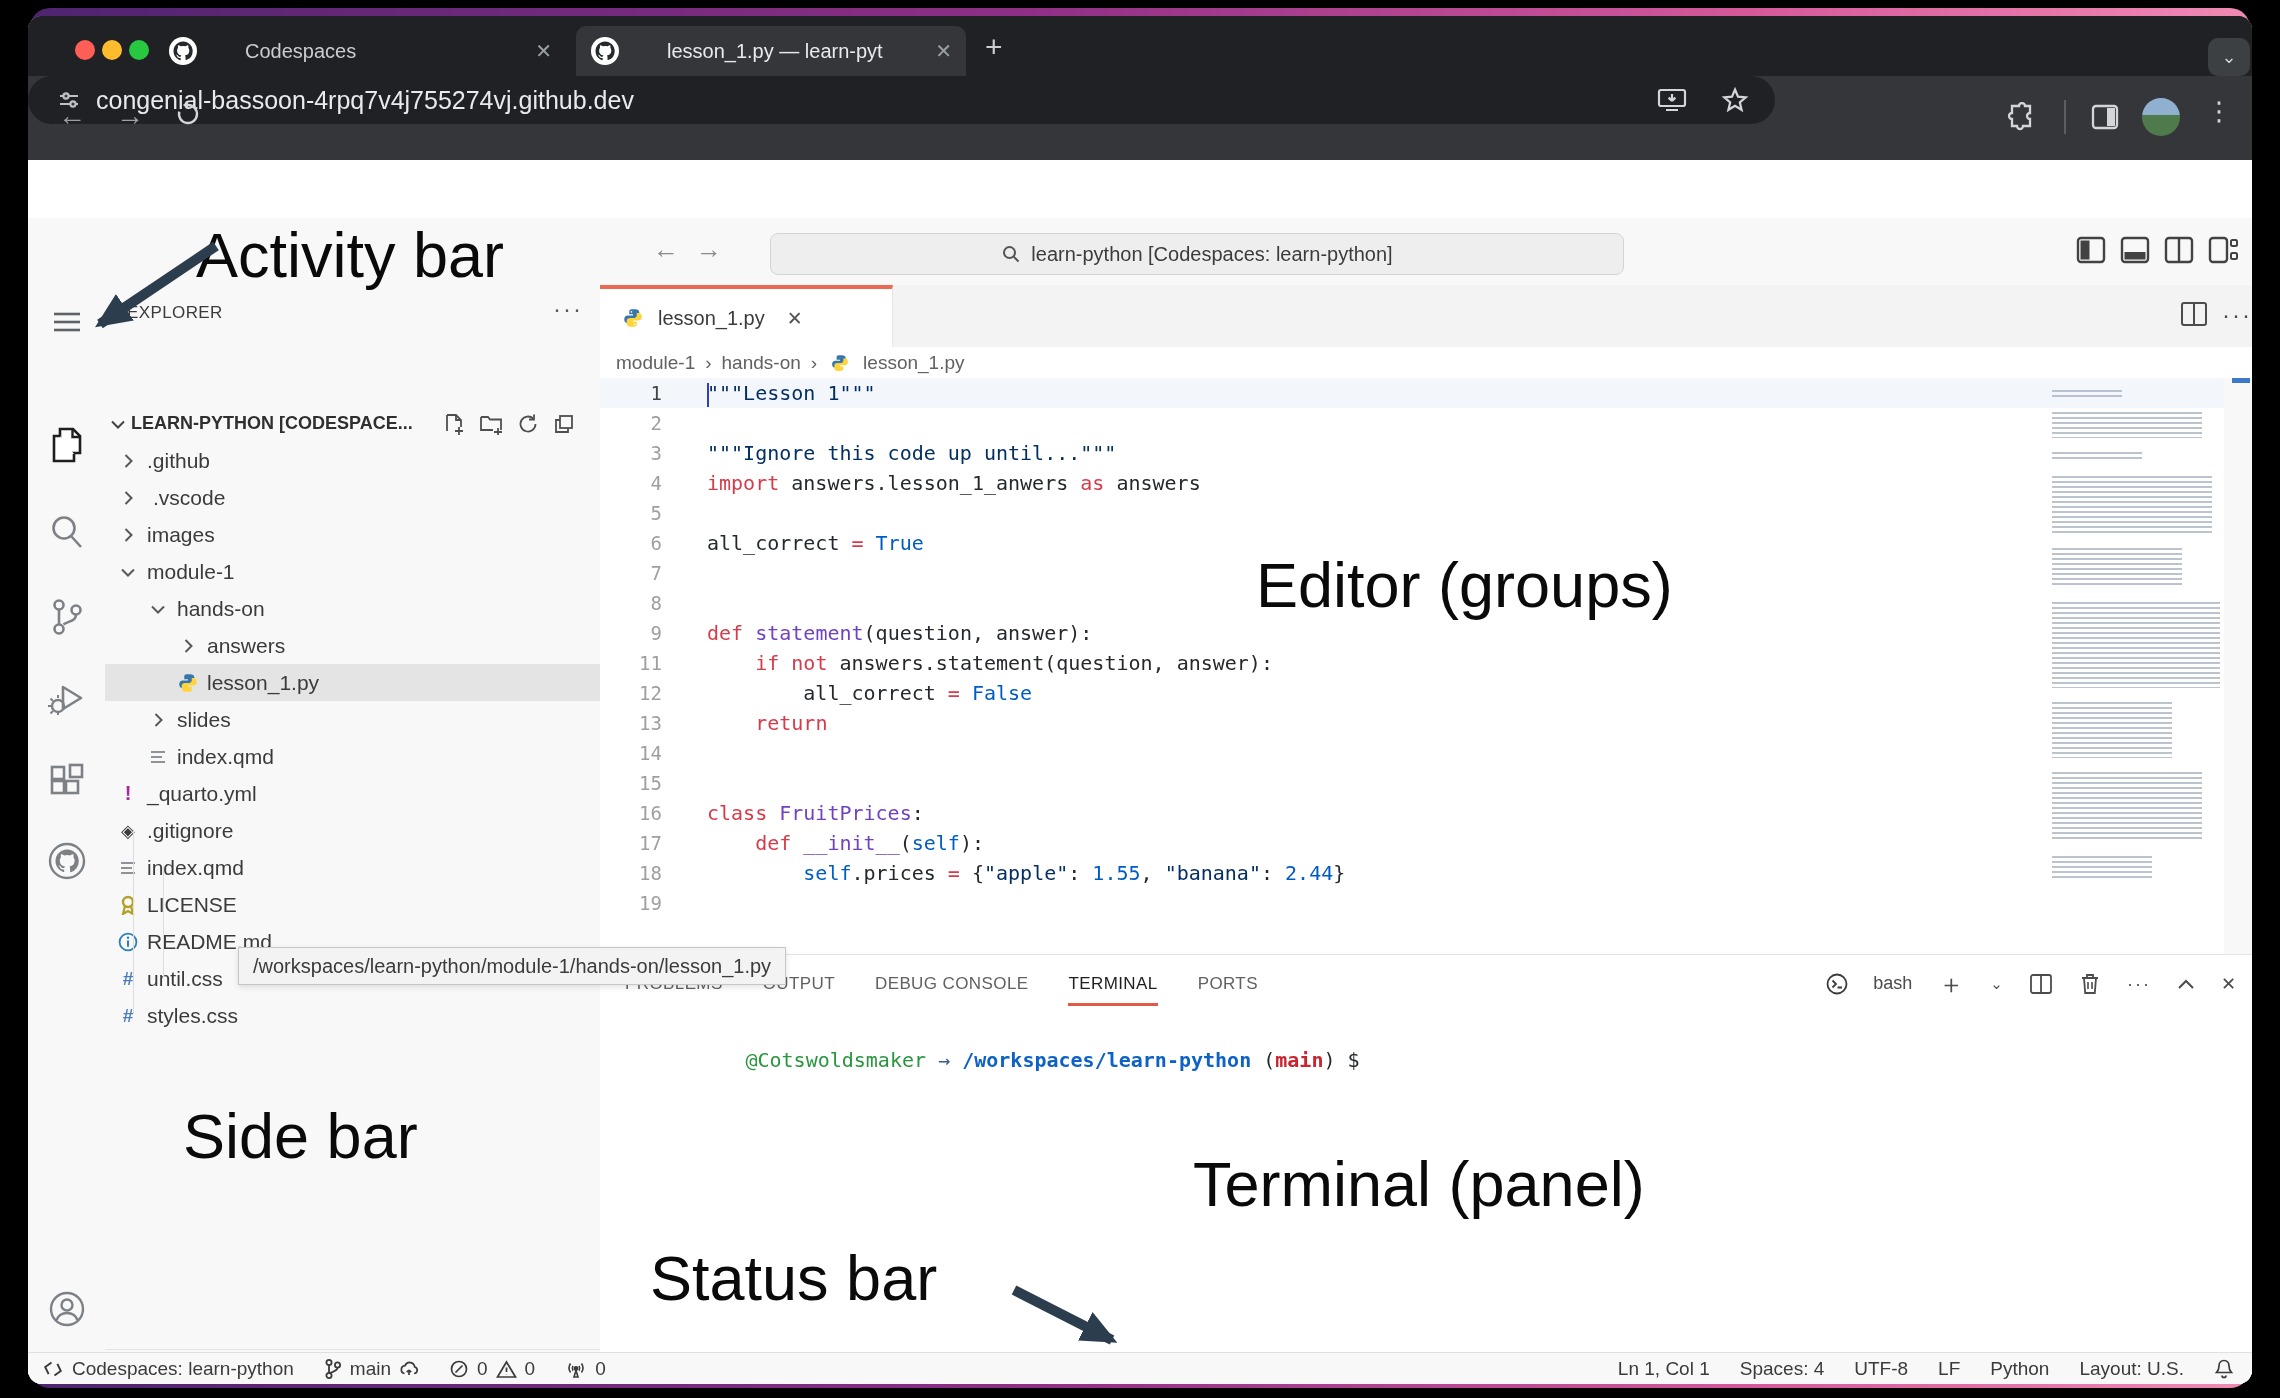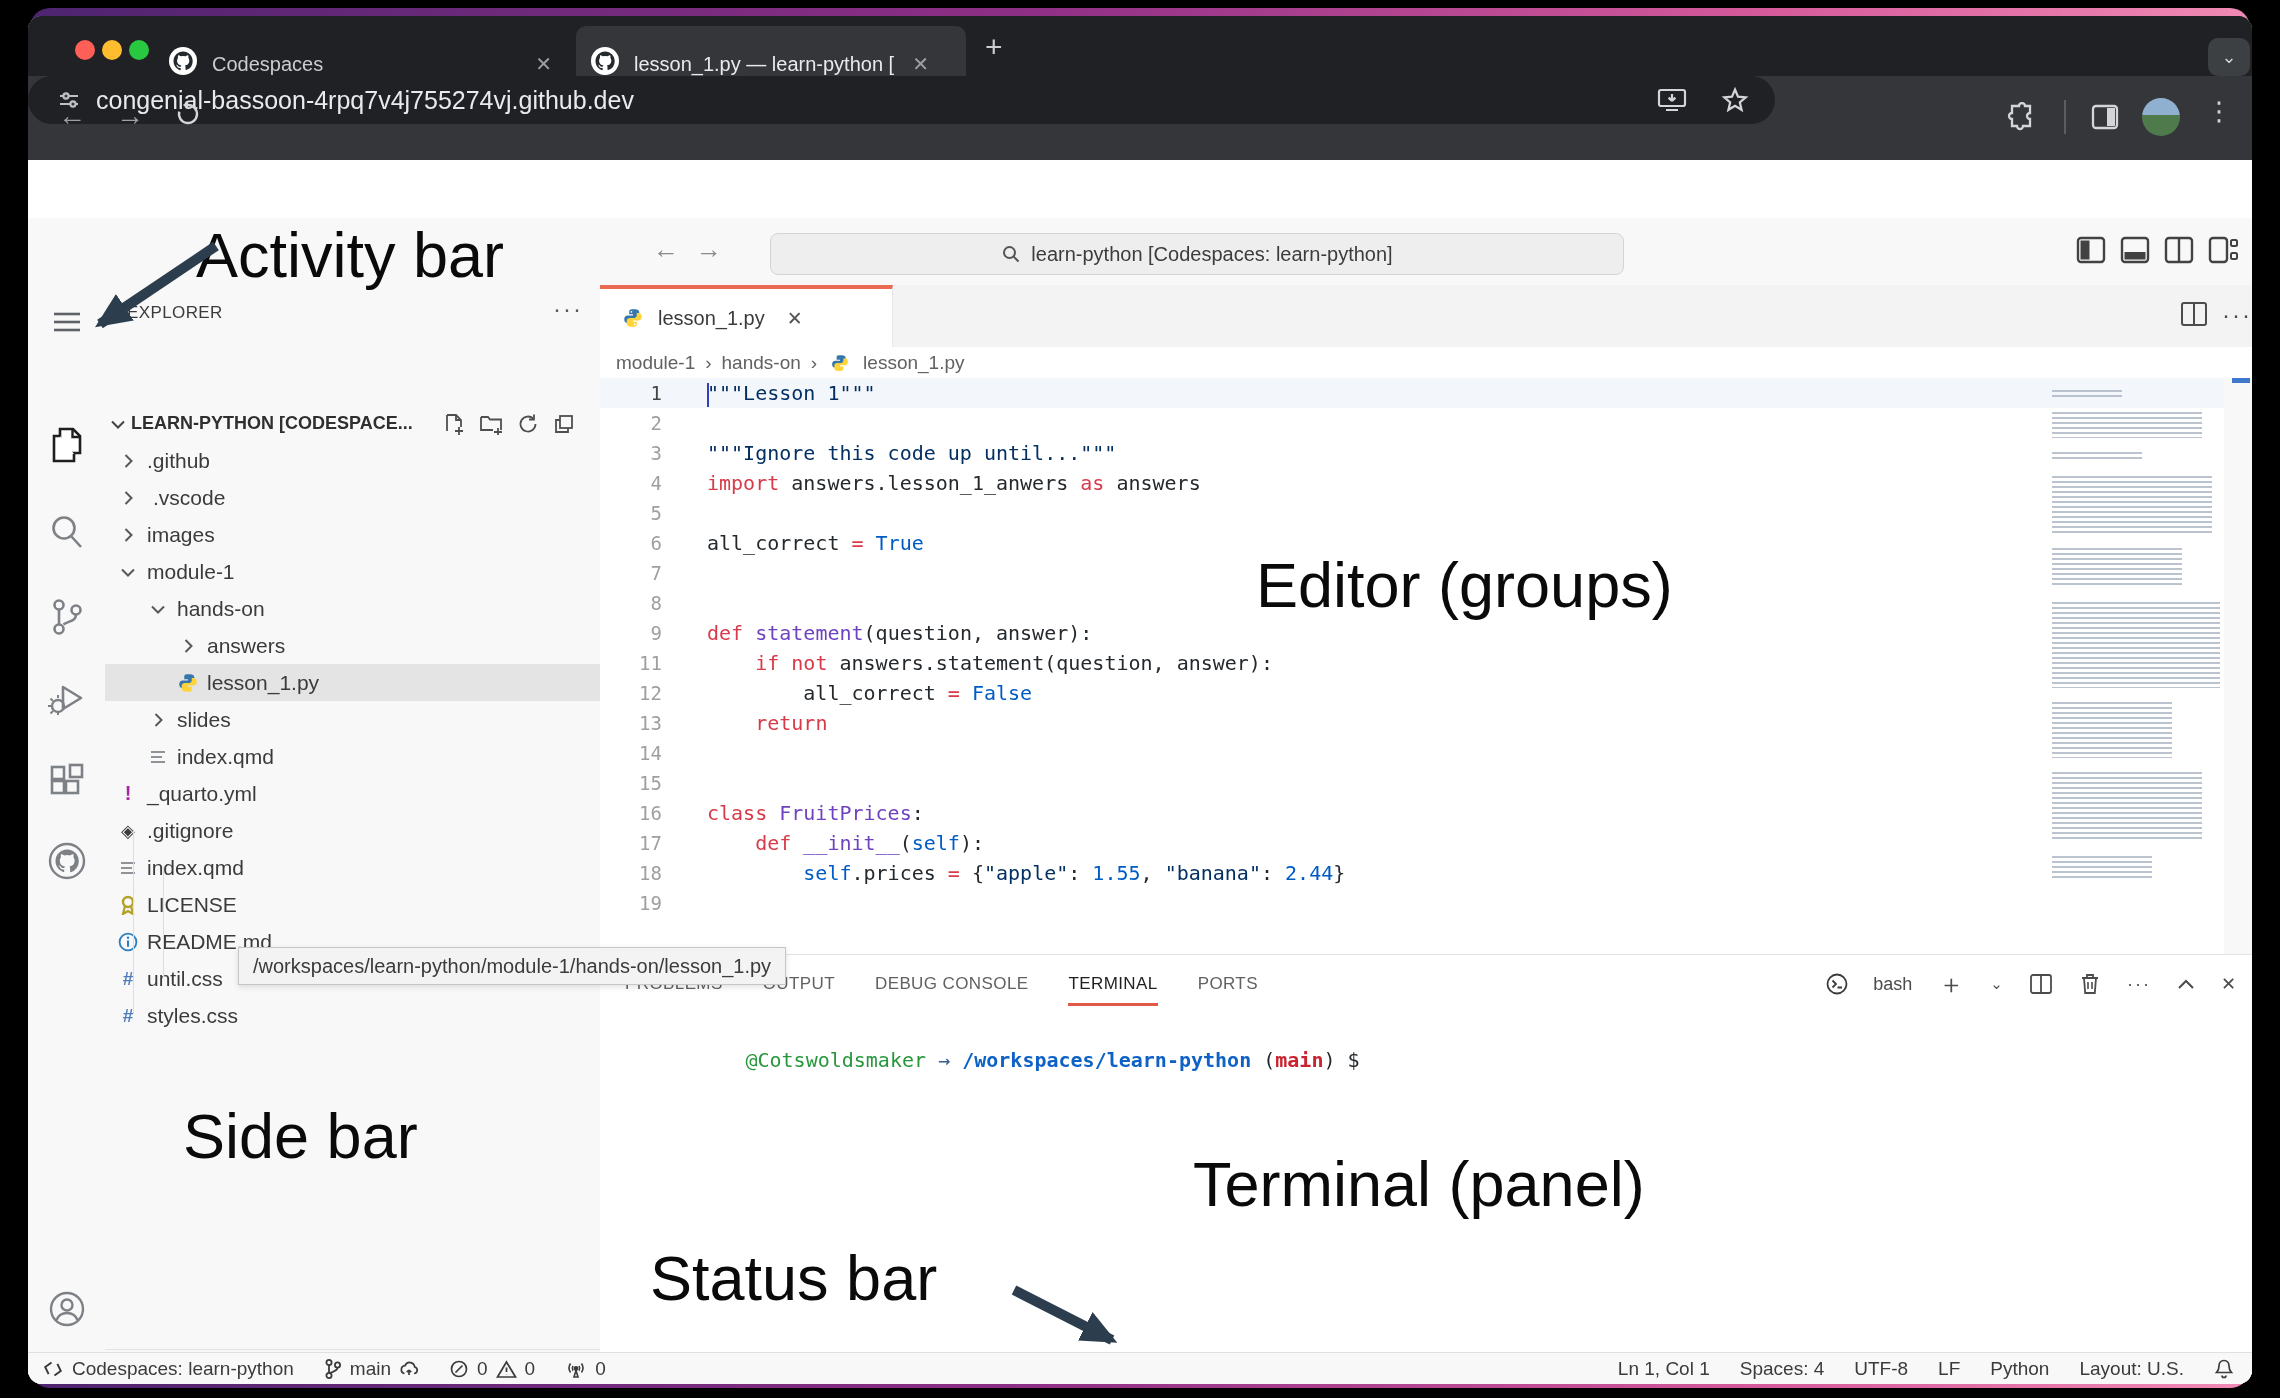--- a/index.html
+++ b/index.html
@@ -7,21 +7,21 @@
           font-family:"Liberation Sans",sans-serif;}
   .abs{position:absolute;}
   
   #backdrop{left:30px;top:8px;width:2220px;height:1380px;border-radius:20px;
     background:linear-gradient(90deg,#4e2470 0%,#8f2f86 45%,#d55a9b 78%,#f08ab4 100%);}
   
   #window{left:28px;top:16px;width:2224px;height:1368px;border-radius:14px;background:#fff;overflow:hidden;}
   
   #tabstrip{left:0;top:0;width:2224px;height:60px;background:#202124;}
   .traffic{width:20px;height:20px;border-radius:50%;top:24px;}
-  .tab{top:10px;height:50px;display:flex;align-items:flex-end;color:#c9ccd0;font-size:20px;}
+  .tab{top:10px;height:50px;display:flex;align-items:center;color:#c9ccd0;font-size:20px;gap:33px;}
   .tab .title{white-space:nowrap;overflow:hidden;}
   .tab-close{color:#9aa0a6;font-size:20px;margin-left:18px;cursor:default;}
   #tab-active{background:#35363a;border-radius:10px 10px 0 0;}
   .favicon{width:30px;height:30px;margin-right:14px;flex:0 0 auto;}
   #newtab{color:#c9ccd0;font-size:30px;top:14px;}
   #tabsearch{left:2180px;top:22px;width:42px;height:38px;background:#3c4043;border-radius:10px;
      color:#d4d7da;font-size:18px;display:flex;align-items:center;justify-content:center;}
   
   #toolbar{left:0;top:60px;width:2224px;height:84px;background:#35363a;}
   .navbtn{font-size:28px;color:#9aa0a6;top:24px;}
@@ -680,21 +680,21 @@
 
       <div id="panel" class="abs">
         <div id="panel-tabs" class="abs">
             <span class="ptab">PROBLEMS</span>
             <span class="ptab">OUTPUT</span>
             <span class="ptab">DEBUG CONSOLE</span>
             <span class="ptab on">TERMINAL</span>
             <span class="ptab">PORTS</span>
           </div>
         <div id="panel-right" class="abs">
-          <span style="display:flex;align-items:center;gap:25px">
+          <span style="display:flex;align-items:flex-start;gap:25px">
             <svg width="22" height="22" viewBox="0 0 22 22">
                 <circle cx="11" cy="11" r="9.5" fill="none" stroke="#3b3b3b" stroke-width="1.8"></circle>
                 <path d="M6.5 7.5 10 11l-3.5 3.5M11.5 14.5h4.5" stroke="#3b3b3b" stroke-width="1.8" fill="none"></path>
               </svg>
             <span>bash</span>
           </span>
           <span style="font-size:26px">＋</span>
           <span style="font-size:15px">⌄</span>
           <span>
               <svg width="24" height="22" viewBox="0 0 24 22">

